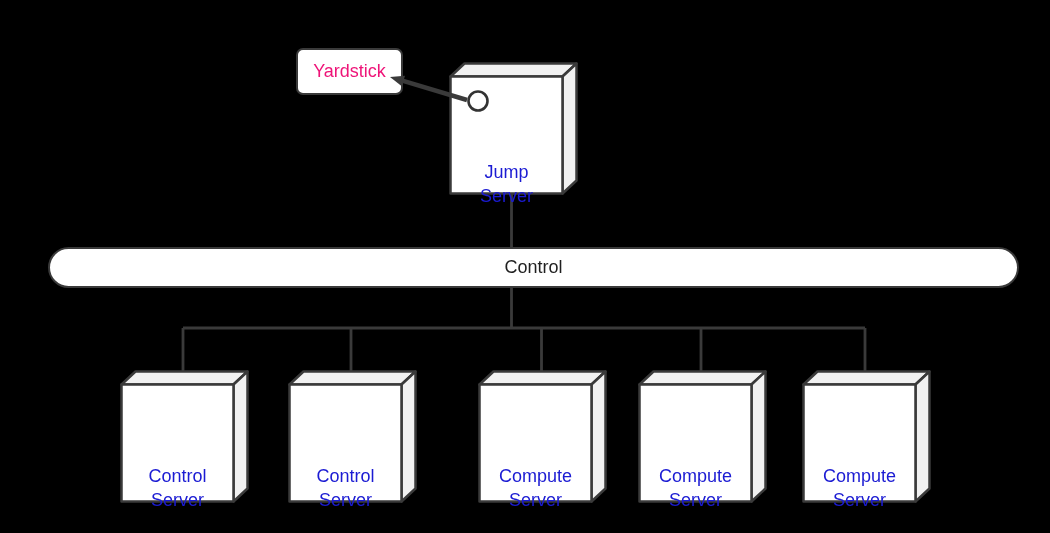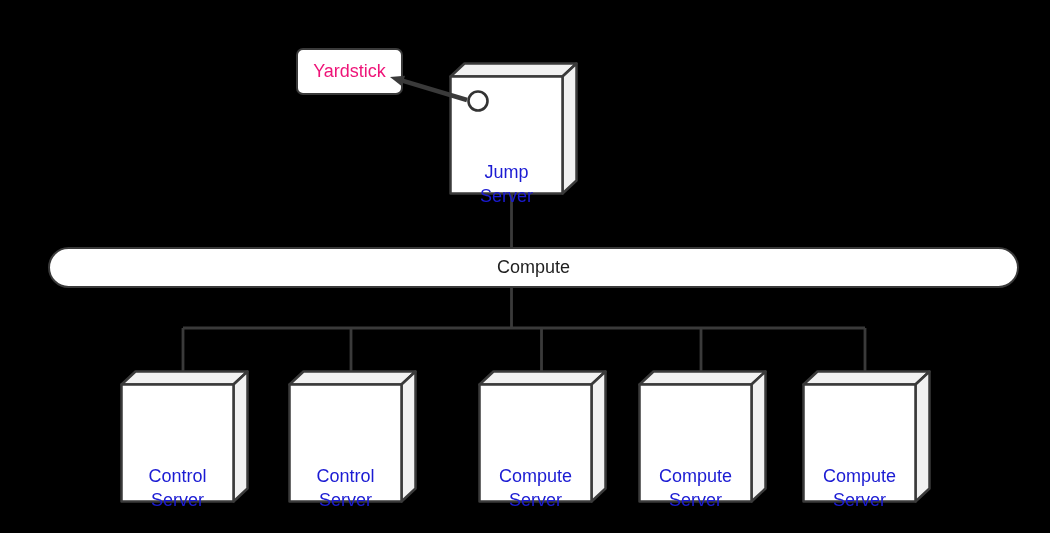--- a/index.html
+++ b/index.html
@@ -67,21 +67,21 @@
         <polygon points="113.5,14.5 127.5,1.5 127.5,118.5 113.5,131.5" fill="#f1f1f1"></polygon>
         <polygon points="1.5,14.5 113.5,14.5 113.5,131.5 1.5,131.5" fill="#ffffff"></polygon>
       </g>
     </svg>
     <div class="label low">
       <span>Jump Server</span>
     </div>
   </div>
 
   <div class="pill">
-    <span>Compute</span>
+    <span>Control</span>
   </div>
 
   <div class="node cube" style="left:120px;top:370px">
     <svg width="129" height="133" viewBox="0 0 129 133">
       <g stroke="#3a3a3a" stroke-width="2.5" stroke-linejoin="round">
         <polygon points="1.5,14.5 15.5,1.5 127.5,1.5 113.5,14.5" fill="#f1f1f1"></polygon>
         <polygon points="113.5,14.5 127.5,1.5 127.5,118.5 113.5,131.5" fill="#f1f1f1"></polygon>
         <polygon points="1.5,14.5 113.5,14.5 113.5,131.5 1.5,131.5" fill="#ffffff"></polygon>
       </g>
     </svg>

